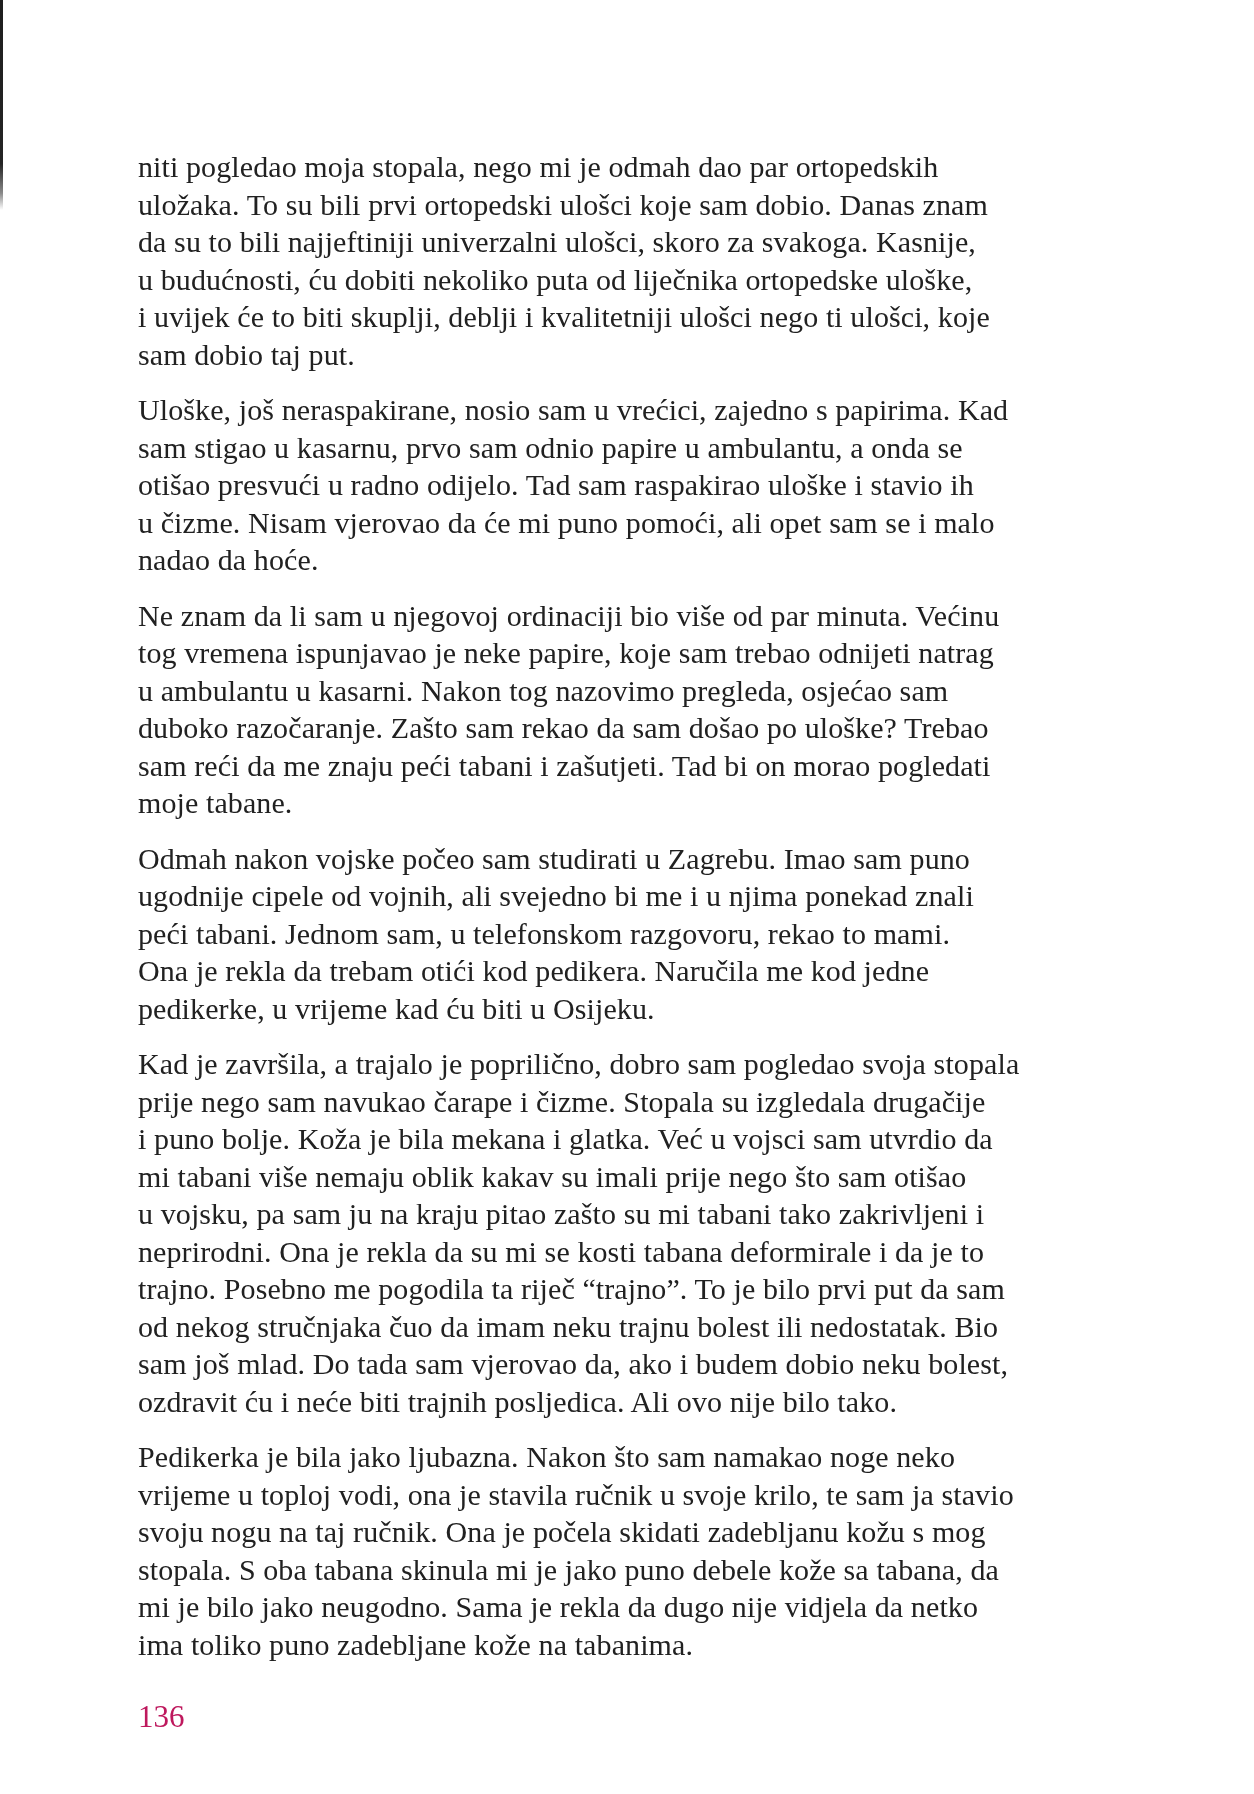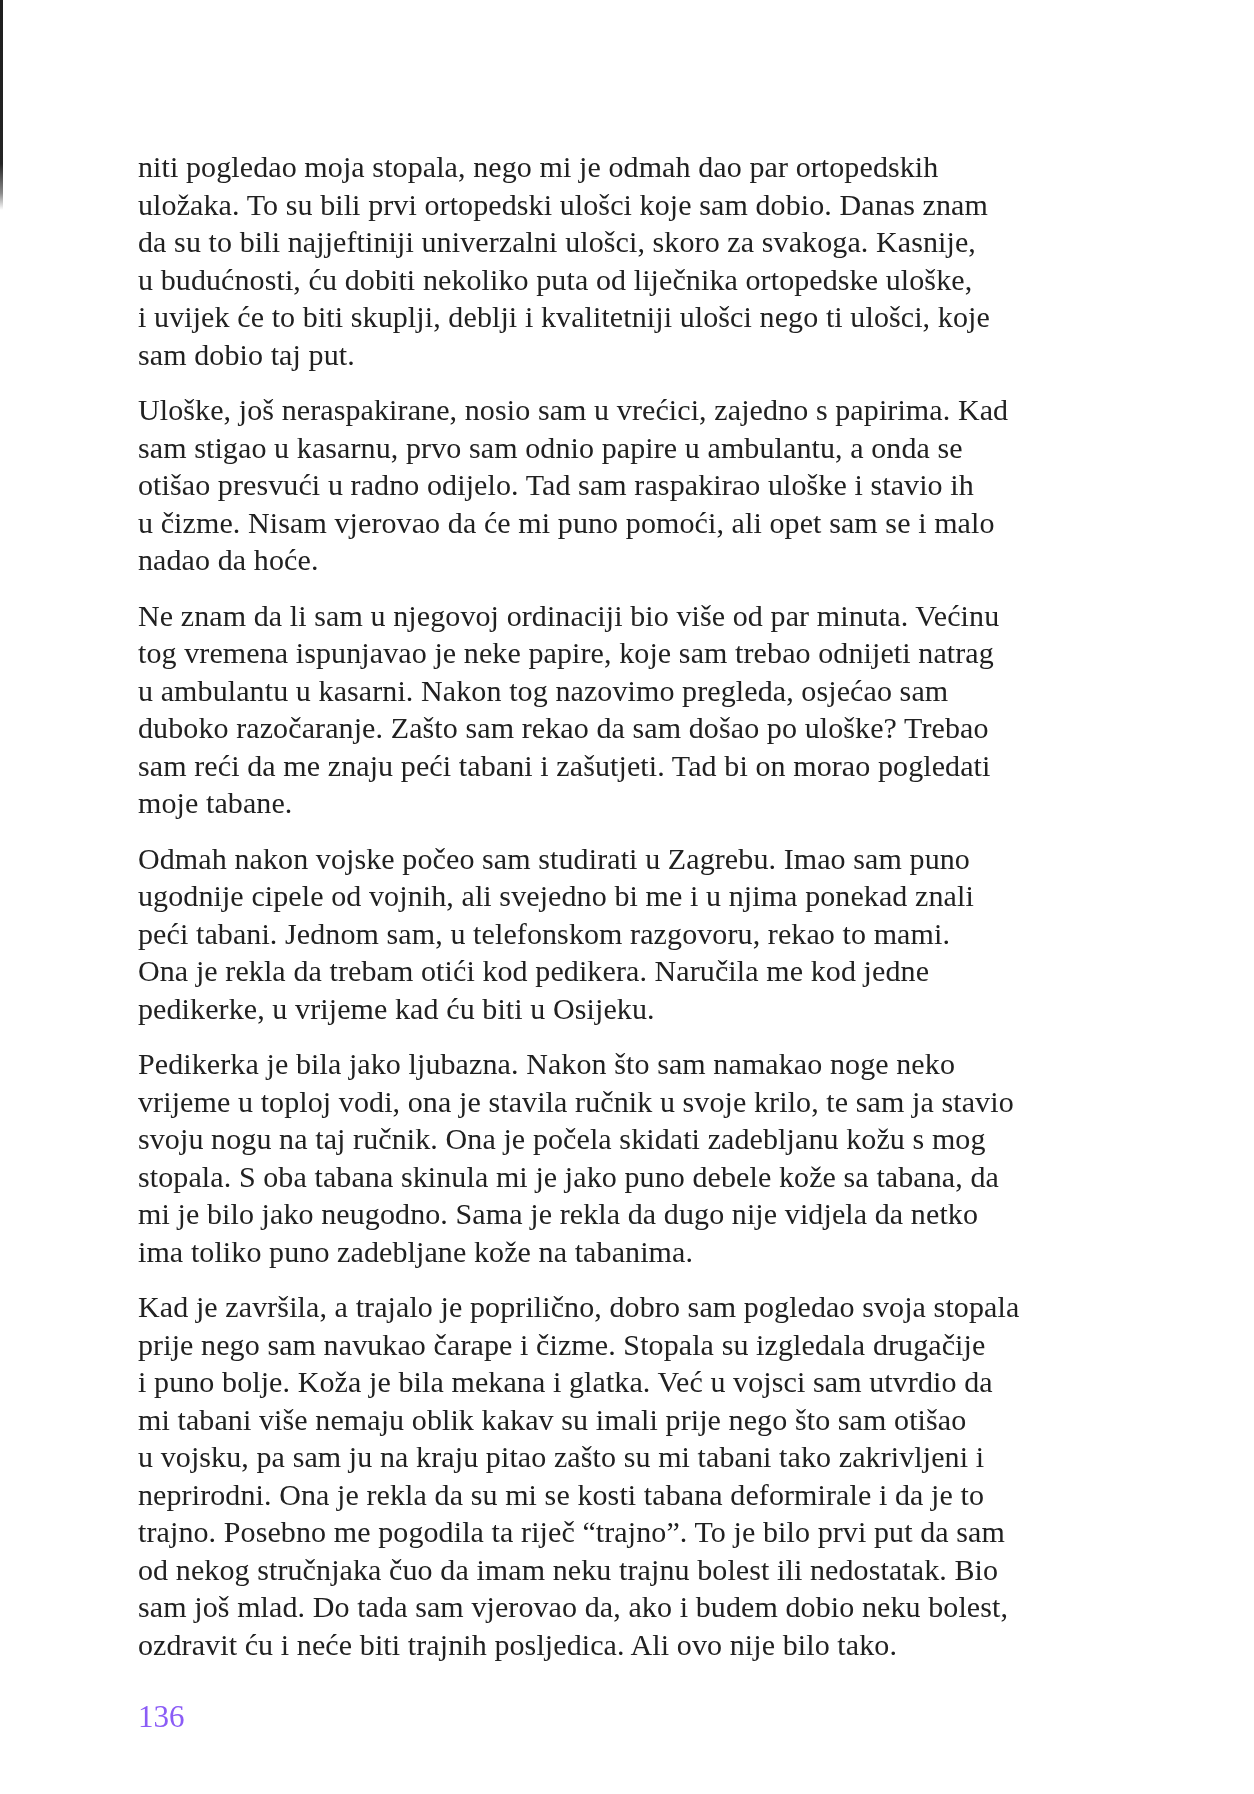--- a/index.html
+++ b/index.html
@@ -36,21 +36,21 @@
     color: #212121;
     letter-spacing: 0.1px;
     white-space: pre;
   }
   .page-number {
     position: absolute;
     left: 138px;
     top: 1698px;
     font-size: 31px;
     line-height: 38px;
-    color: #8b5cf6;
+    color: #be185d;
     text-align: center;
   }
 </style>
 </head>
 <body>
 
 <div class="page">
   <div class="scan-edge"></div>
 
   <main class="text-block">
@@ -69,32 +69,32 @@
 tog vremena ispunjavao je neke papire, koje sam trebao odnijeti natrag
 u ambulantu u kasarni. Nakon tog nazovimo pregleda, osjećao sam
 duboko razočaranje. Zašto sam rekao da sam došao po uloške? Trebao
 sam reći da me znaju peći tabani i zašutjeti. Tad bi on morao pogledati
 moje tabane.</p>
     <p class="para">Odmah nakon vojske počeo sam studirati u Zagrebu. Imao sam puno
 ugodnije cipele od vojnih, ali svejedno bi me i u njima ponekad znali
 peći tabani. Jednom sam, u telefonskom razgovoru, rekao to mami.
 Ona je rekla da trebam otići kod pedikera. Naručila me kod jedne
 pedikerke, u vrijeme kad ću biti u Osijeku.</p>
-    <p class="para">Pedikerka je bila jako ljubazna. Nakon što sam namakao noge neko
-vrijeme u toploj vodi, ona je stavila ručnik u svoje krilo, te sam ja stavio
-svoju nogu na taj ručnik. Ona je počela skidati zadebljanu kožu s mog
-stopala. S oba tabana skinula mi je jako puno debele kože sa tabana, da
-mi je bilo jako neugodno. Sama je rekla da dugo nije vidjela da netko
-ima toliko puno zadebljane kože na tabanima.</p>
     <p class="para">Kad je završila, a trajalo je poprilično, dobro sam pogledao svoja stopala
 prije nego sam navukao čarape i čizme. Stopala su izgledala drugačije
 i puno bolje. Koža je bila mekana i glatka. Već u vojsci sam utvrdio da
 mi tabani više nemaju oblik kakav su imali prije nego što sam otišao
 u vojsku, pa sam ju na kraju pitao zašto su mi tabani tako zakrivljeni i
 neprirodni. Ona je rekla da su mi se kosti tabana deformirale i da je to
 trajno. Posebno me pogodila ta riječ “trajno”. To je bilo prvi put da sam
 od nekog stručnjaka čuo da imam neku trajnu bolest ili nedostatak. Bio
 sam još mlad. Do tada sam vjerovao da, ako i budem dobio neku bolest,
 ozdravit ću i neće biti trajnih posljedica. Ali ovo nije bilo tako.</p>
+    <p class="para">Pedikerka je bila jako ljubazna. Nakon što sam namakao noge neko
+vrijeme u toploj vodi, ona je stavila ručnik u svoje krilo, te sam ja stavio
+svoju nogu na taj ručnik. Ona je počela skidati zadebljanu kožu s mog
+stopala. S oba tabana skinula mi je jako puno debele kože sa tabana, da
+mi je bilo jako neugodno. Sama je rekla da dugo nije vidjela da netko
+ima toliko puno zadebljane kože na tabanima.</p>
   </main>
 
   <div class="page-number">136</div>
 </div>
 
 </body></html>

